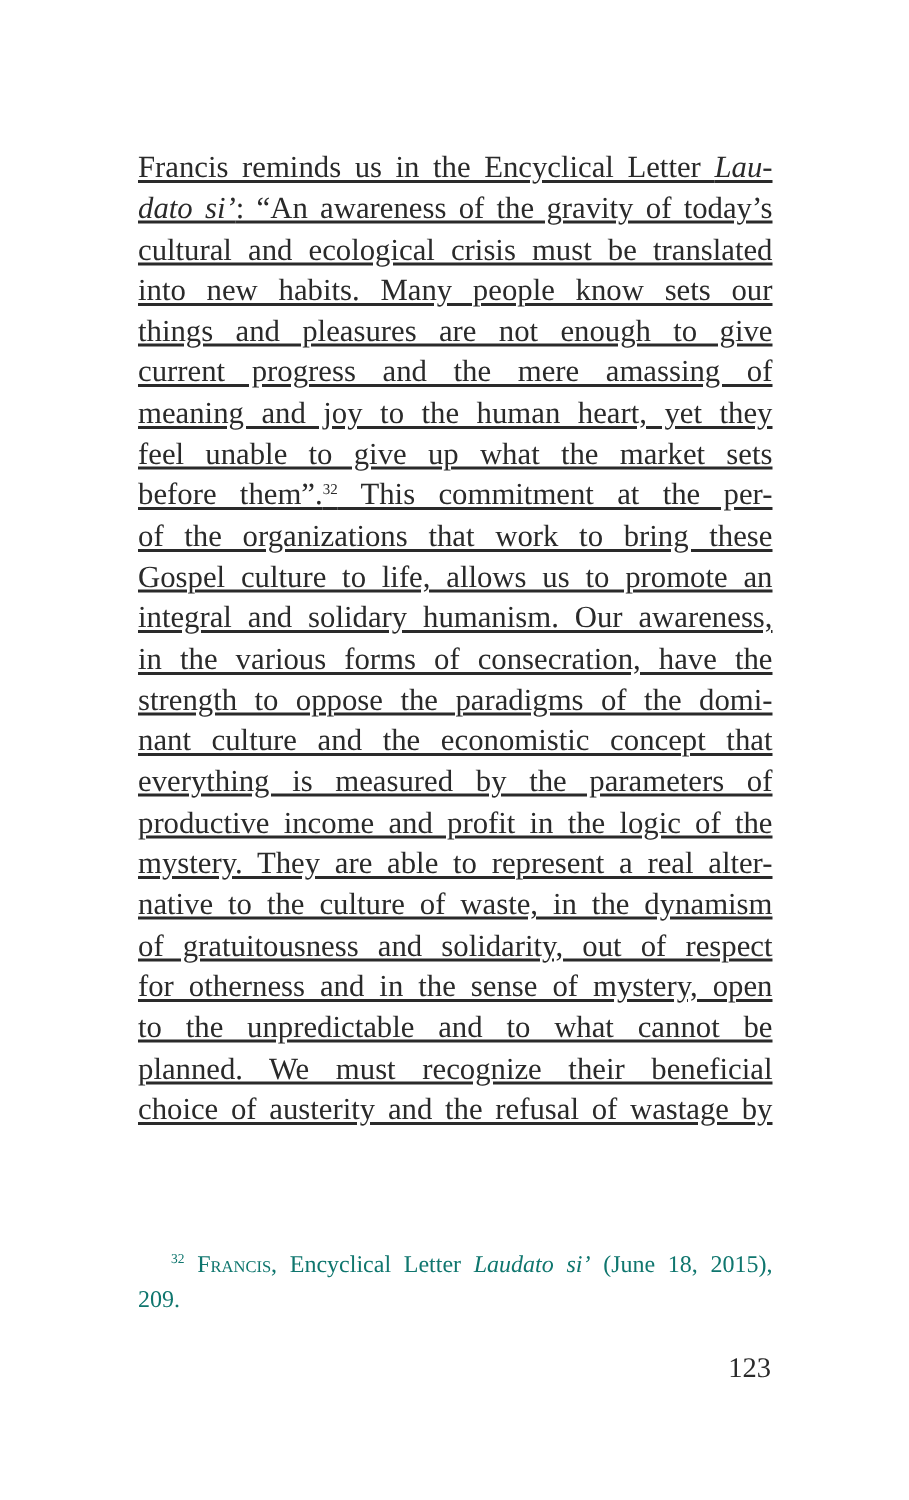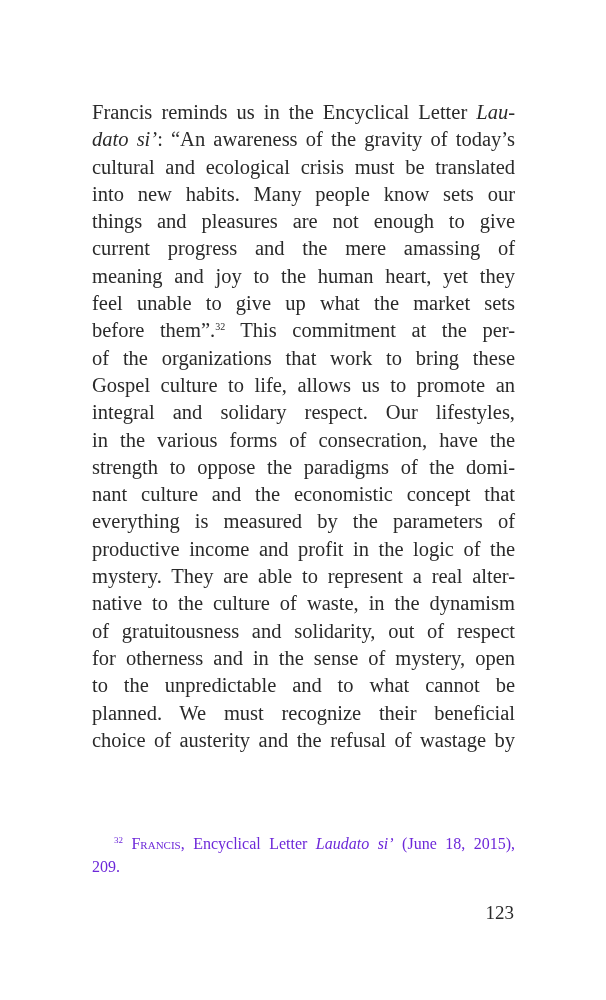--- a/index.html
+++ b/index.html
@@ -2,29 +2,29 @@
 <html><head>
 <meta charset="utf-8">
 <style>
   html, body { margin:0; padding:0; background:#ffffff; }
   body { width:606px; height:1000px; position:relative; overflow:hidden; }
   .page { position:absolute; left:0; top:0; width:606px; height:1000px; background:#fff; }
   .body-text {
     position:absolute; left:92px; top:99px; width:423px;
     font-family:"Liberation Serif", "DejaVu Serif", serif;
     font-size:20.5px; line-height:27.3px; color:#2a2a2a;
-    text-align:justify; margin:0;
+    text-align:justify; margin:0;text-decoration:underline;
   }
   .line { display:block; text-align:justify; text-align-last:justify; white-space:nowrap; height:27.3px; }
   .line.last { text-align-last:justify; }
   .sup { font-size:10px; vertical-align:7px; line-height:0; }
   .footnote {
     position:absolute; left:92px; top:832px; width:423px;
     font-family:"Liberation Serif", "DejaVu Serif", serif;
-    font-size:16px; line-height:23px; color:#6d28d9; margin:0;
+    font-size:16px; line-height:23px; color:#0f766e; margin:0;
   }
   .fn-line1 { display:block; text-indent:22px; text-align:justify; text-align-last:justify; white-space:nowrap; }
   .fn-sup { font-size:9px; vertical-align:6px; line-height:0; }
   .sc { font-variant:small-caps; }
   .page-number {
     position:absolute; right:92px; top:902px;
     font-family:"Liberation Serif", "DejaVu Serif", serif;
     font-size:19px; color:#2a2a2a;
   }
   i { font-style:italic; }
@@ -38,21 +38,21 @@
     <span class="line"><i>dato si’</i><span>: “An awareness of the gravity of today’s</span></span>
     <span class="line">cultural and ecological crisis must be translated</span>
     <span class="line">into new habits. Many people know sets our</span>
     <span class="line">things and pleasures are not enough to give</span>
     <span class="line">current progress and the mere amassing of</span>
     <span class="line">meaning and joy to the human heart, yet they</span>
     <span class="line">feel unable to give up what the market sets</span>
     <span class="line"><span>before them”.</span><span class="sup">32</span><span> This commitment at the per-</span></span>
     <span class="line">of the organizations that work to bring these</span>
     <span class="line">Gospel culture to life, allows us to promote an</span>
-    <span class="line">integral and solidary respect. Our lifestyles,</span>
+    <span class="line">integral and solidary humanism. Our awareness,</span>
     <span class="line">in the various forms of consecration, have the</span>
     <span class="line">strength to oppose the paradigms of the domi-</span>
     <span class="line">nant culture and the economistic concept that</span>
     <span class="line">everything is measured by the parameters of</span>
     <span class="line">productive income and profit in the logic of the</span>
     <span class="line">mystery. They are able to represent a real alter-</span>
     <span class="line">native to the culture of waste, in the dynamism</span>
     <span class="line">of gratuitousness and solidarity, out of respect</span>
     <span class="line">for otherness and in the sense of mystery, open</span>
     <span class="line">to the unpredictable and to what cannot be</span>

